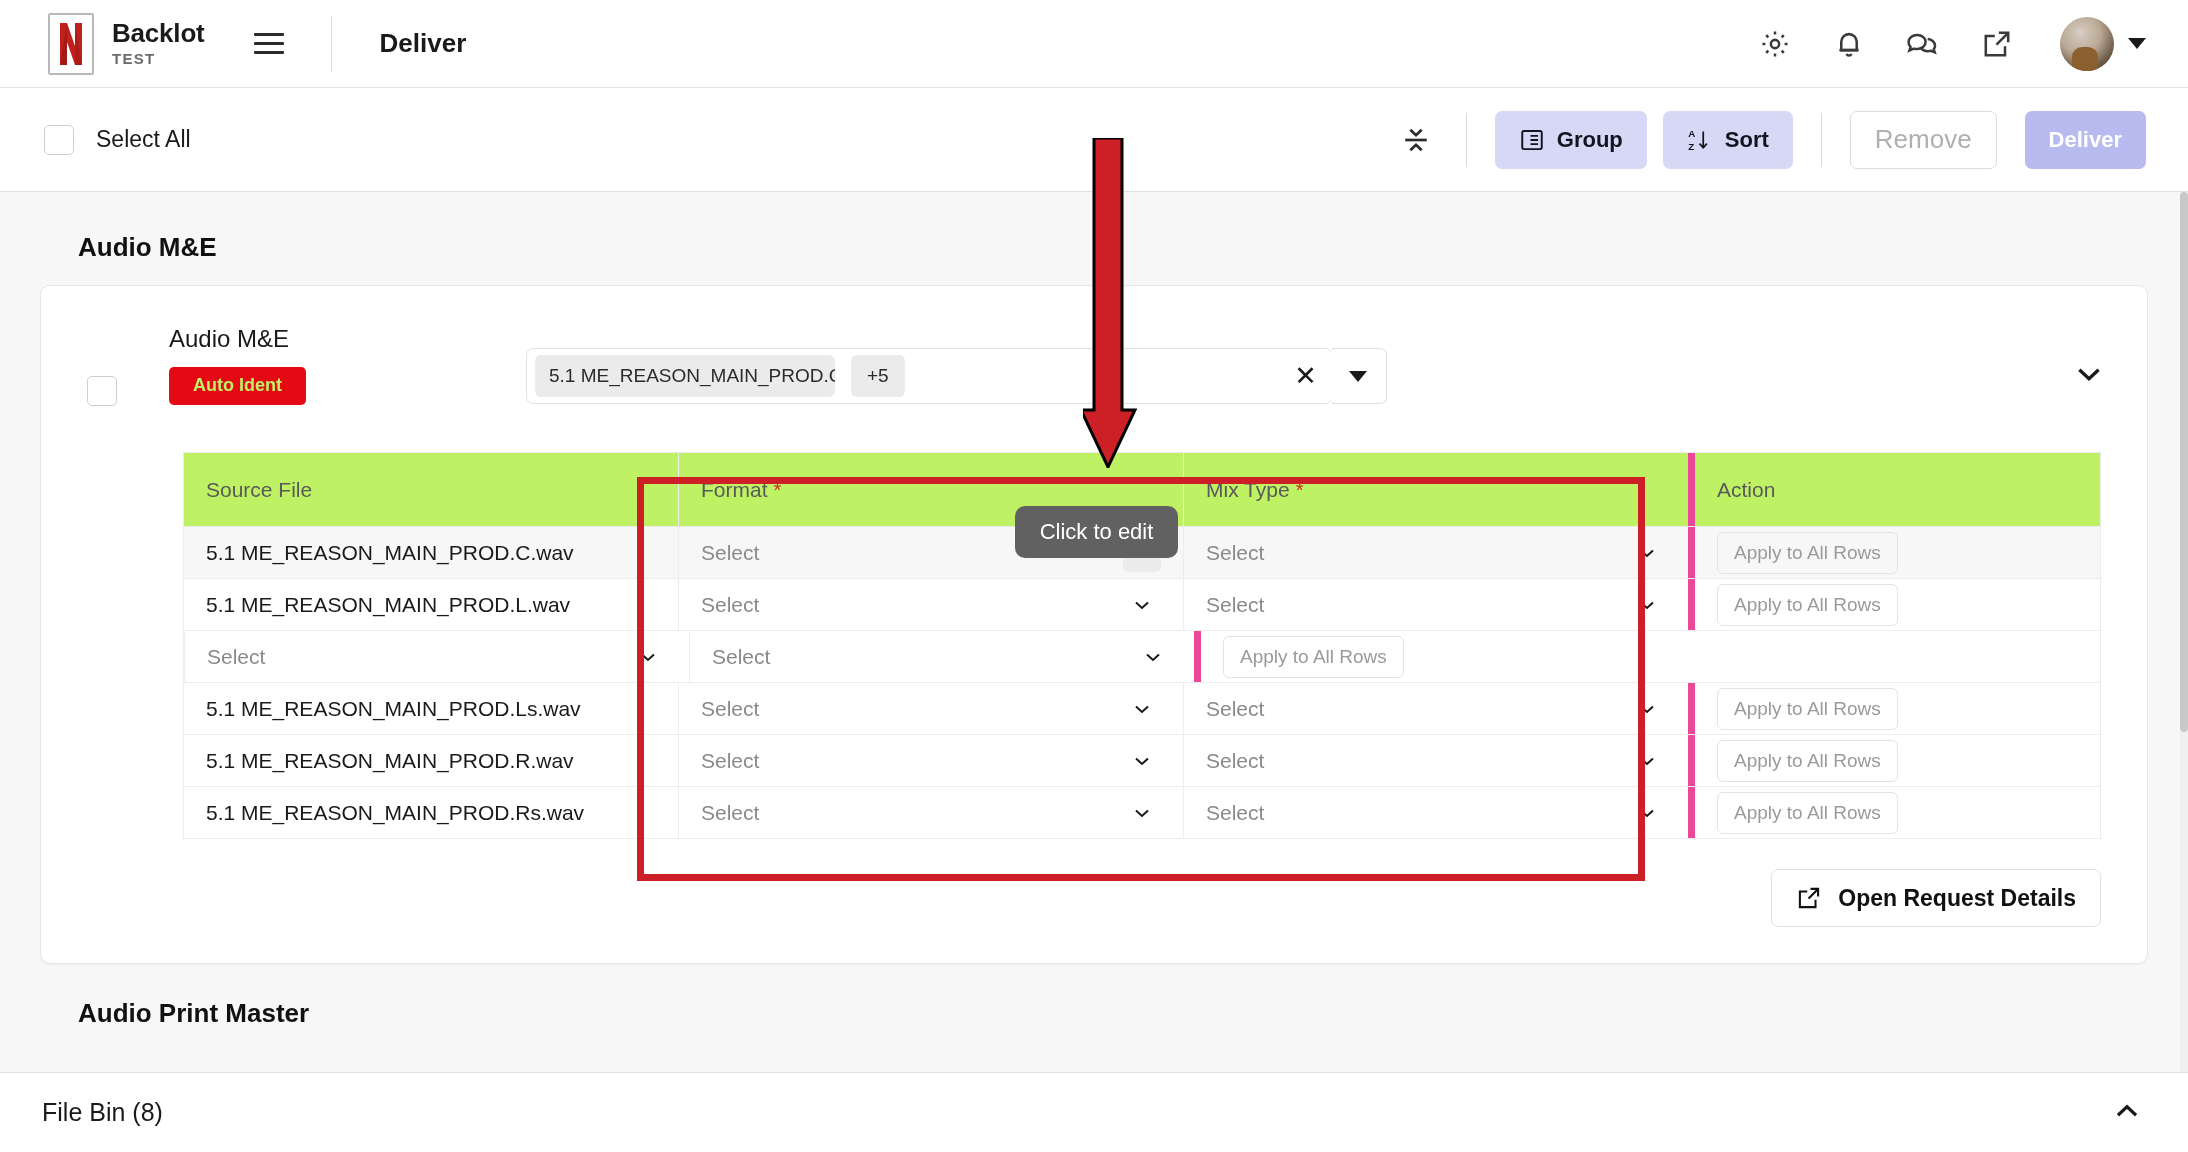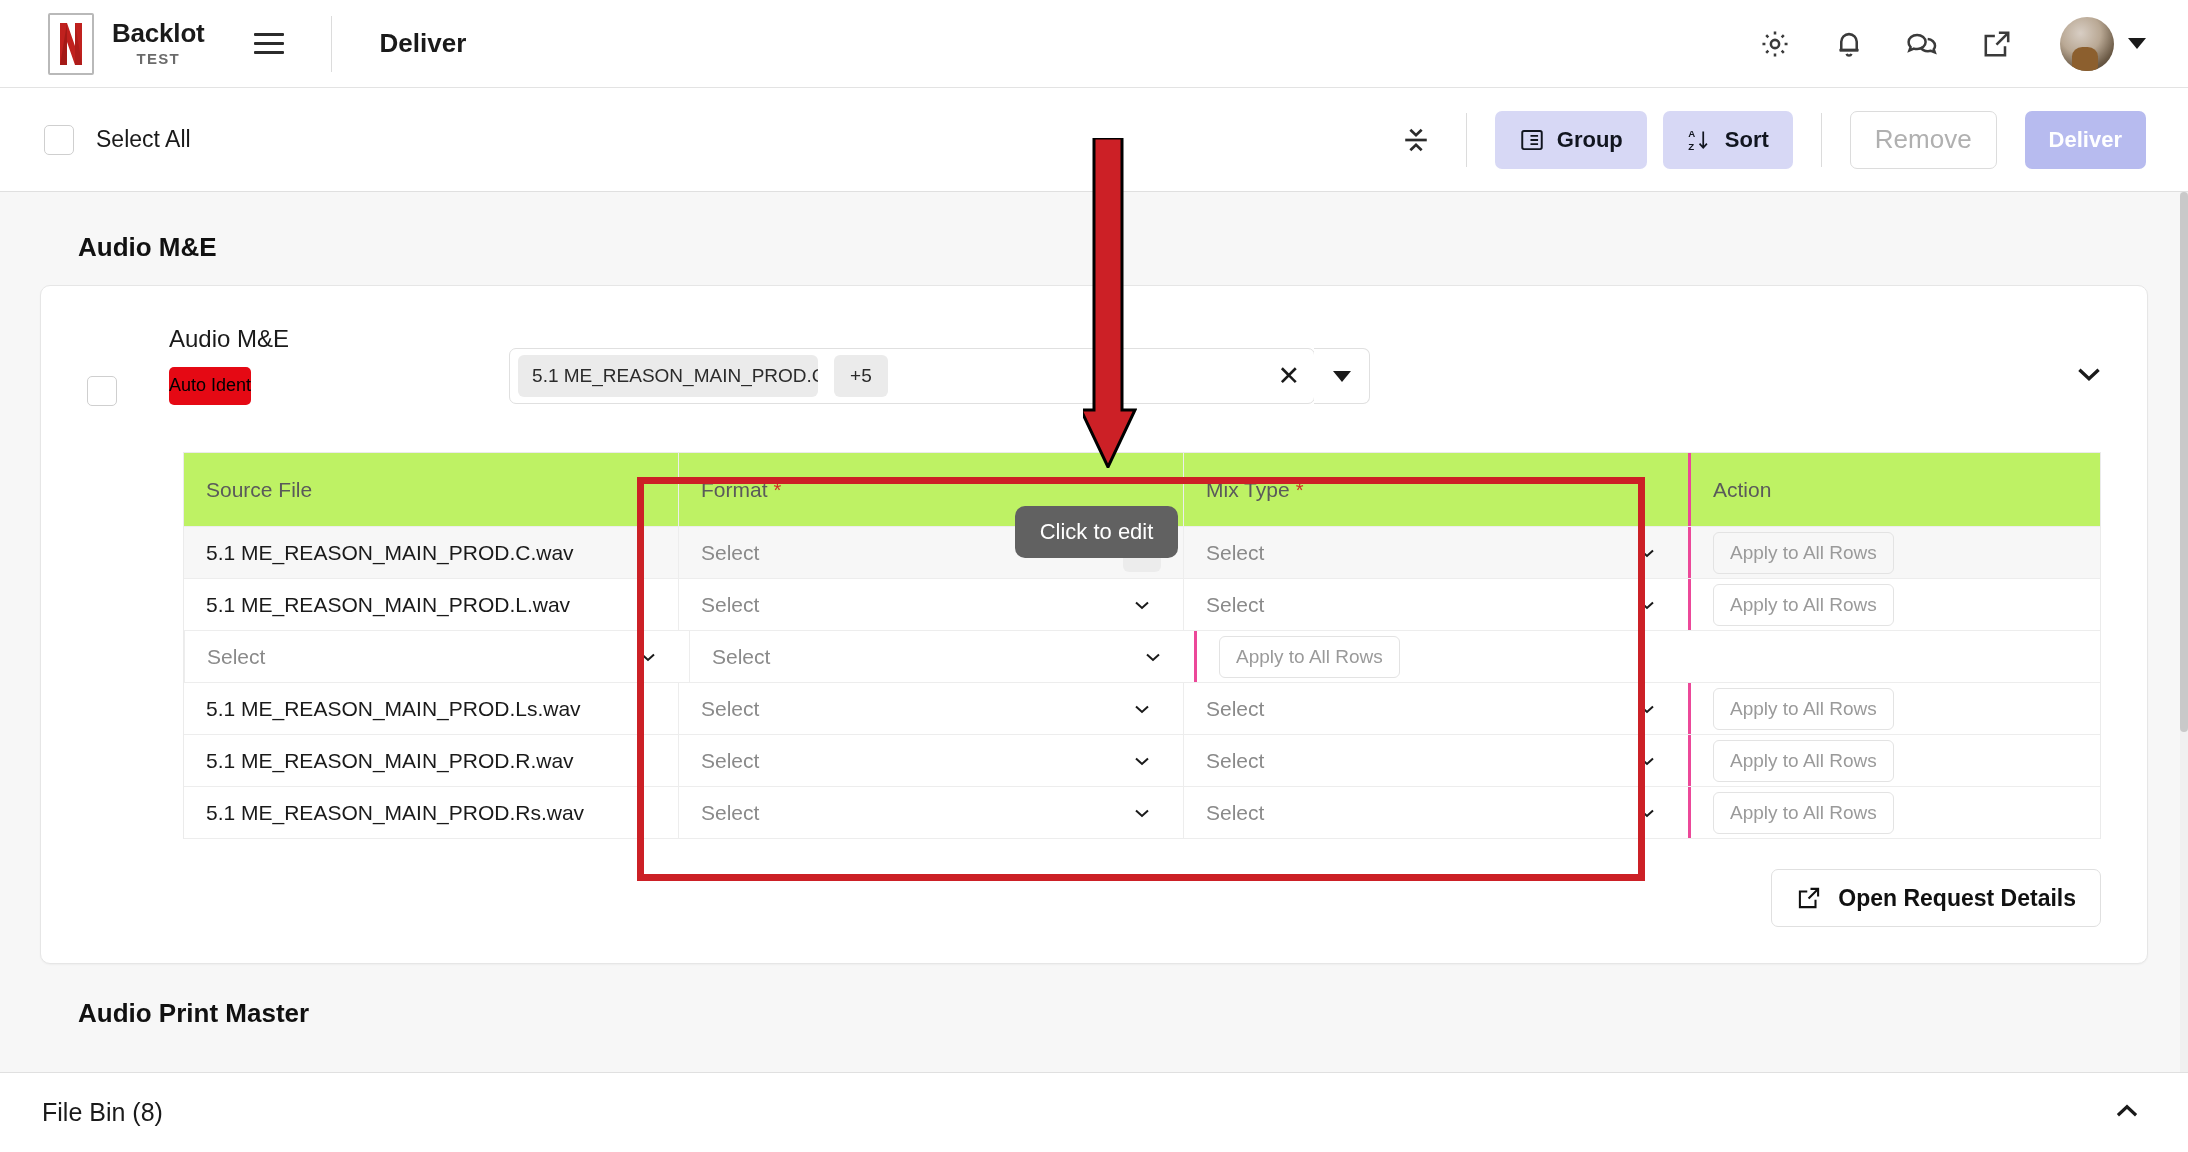--- a/index.html
+++ b/index.html
@@ -17,21 +17,21 @@
     background: #fff; border-bottom: 1px solid #e3e3e3;
     display: flex; align-items: center; gap: 6px;
   }
   .brand { display: flex; align-items: center; gap: 18px; padding-left: 48px; }
   .n-logo {
     width: 46px; height: 62px; border: 2px solid #b9b9b9; border-radius: 2px;
     display: flex; align-items: center; justify-content: center; background: #fff;
   }
   .brand-text { line-height: 1.05; }
   .brand-title { font-size: 26px; font-weight: bold; color: #1a1a1a; letter-spacing: -0.2px; }
-  .brand-sub { font-size: 15px; font-weight: bold; color: #6b6b6b; letter-spacing: 1.3px; margin-top: 3px; text-align: center; }
+  .brand-sub { font-size: 15px; font-weight: bold; color: #6b6b6b; letter-spacing: 1.3px; margin-top: 3px; }
   .hamburger {
     margin-left: 36px; width: 44px; height: 44px;
     display: flex; flex-direction: column; justify-content: center; align-items: center; gap: 6px;
     cursor: pointer;
   }
   .hamburger i { display: block; width: 30px; height: 3px; background: #2b2b2b; border-radius: 1px; }
   .nav-divider { width: 1px; height: 56px; background: #dcdcdc; margin-left: 34px; }
   .page-title { font-size: 26px; font-weight: bold; color: #1a1a1a; margin-left: 42px; }
   .topbar-right {
     margin-left: auto; display: flex; align-items: center; gap: 40px; padding-right: 42px;
@@ -83,22 +83,22 @@
     margin: 0 40px; background: #fff; border: 1px solid #e6e6e6; border-radius: 10px;
     box-shadow: 0 1px 2px rgba(0,0,0,0.04);
   }
   .card-head { display: flex; align-items: flex-start; padding: 34px 30px 22px 46px; }
   .card-check { margin-top: 56px; }
   .card-meta { margin-left: 52px; line-height: 1.55; }
   .meta-l1 { font-size: 24px; color: #1a1a1a; }
   .meta-l2 { font-size: 24px; color: #1a1a1a; }
   .meta-l3 { font-size: 23px; color: #2b2b2b; display: flex; align-items: center; gap: 12px; margin-top: 2px; }
   .badge {
-    display: inline-block; margin-top: 10px; background: #e50914; color: #000000;
-    font-size: 18px; font-weight: normal; padding: 5px 0; border-radius: 5px;
+    display: inline-block; margin-top: 10px; background: #e50914; color: #bef264;
+    font-size: 18px; font-weight: bold; padding: 5px 24px; border-radius: 5px;
   }
   .fileselect {
     margin-left: 220px; margin-top: 28px; width: 806px; height: 56px;
     border: 1px solid #e0e0e0; border-radius: 7px; background: #fff;
     display: flex; align-items: center; padding: 0 8px; position: relative;
   }
   .chip {
     height: 42px; background: #ebebeb; border-radius: 6px; display: flex; align-items: center;
     padding: 0 14px; font-size: 19px; color: #2b2b2b; max-width: 300px; overflow: hidden;
     white-space: nowrap; text-overflow: clip;
@@ -117,21 +117,21 @@
 
   
   .tbl { margin: 24px 46px 0 142px; border: 1px solid #ebebeb; border-bottom: none; }
   .trow { display: flex; align-items: center; border-bottom: 1px solid #ededed; height: 52px; }
   .thead { background: #bef264; height: 74px; }
   .thead .tcell { font-size: 21px; color: #5a5a5a; font-weight: normal; }
   .tcell { padding: 0 22px; display: flex; align-items: center; height: 100%; }
   .c-source { width: 494px; font-size: 21px; color: #1a1a1a; }
   .c-mix { width: 505px; border-left: 1px solid #ededed; justify-content: space-between; }
   .c-fmt { width: 505px; border-left: 1px solid #ededed; justify-content: space-between; }
-  .c-act { flex: 1; border-left: 3px solid #ec4899; }
+  .c-act { flex: 1; border-left: 7px solid #ec4899; }
   .sel-placeholder { font-size: 21px; color: #8a8a8a; }
   .req { color: #d12d26; font-size: 20px; margin-left: 6px; }
   .chev-box { width: 38px; height: 38px; display: flex; align-items: center; justify-content: center; border-radius: 6px; cursor: pointer; }
   .chev-box.hl { background: #ececec; }
   .row-hover { background: #f7f7f7; }
   .apply-btn {
     border: 1px solid #e3e3e3; border-radius: 6px; background: transparent;
     font-size: 19px; color: #9a9a9a; padding: 9px 16px; cursor: pointer; white-space: nowrap;
   }
   .card-foot { display: flex; justify-content: flex-end; padding: 30px 46px 36px 0; }

